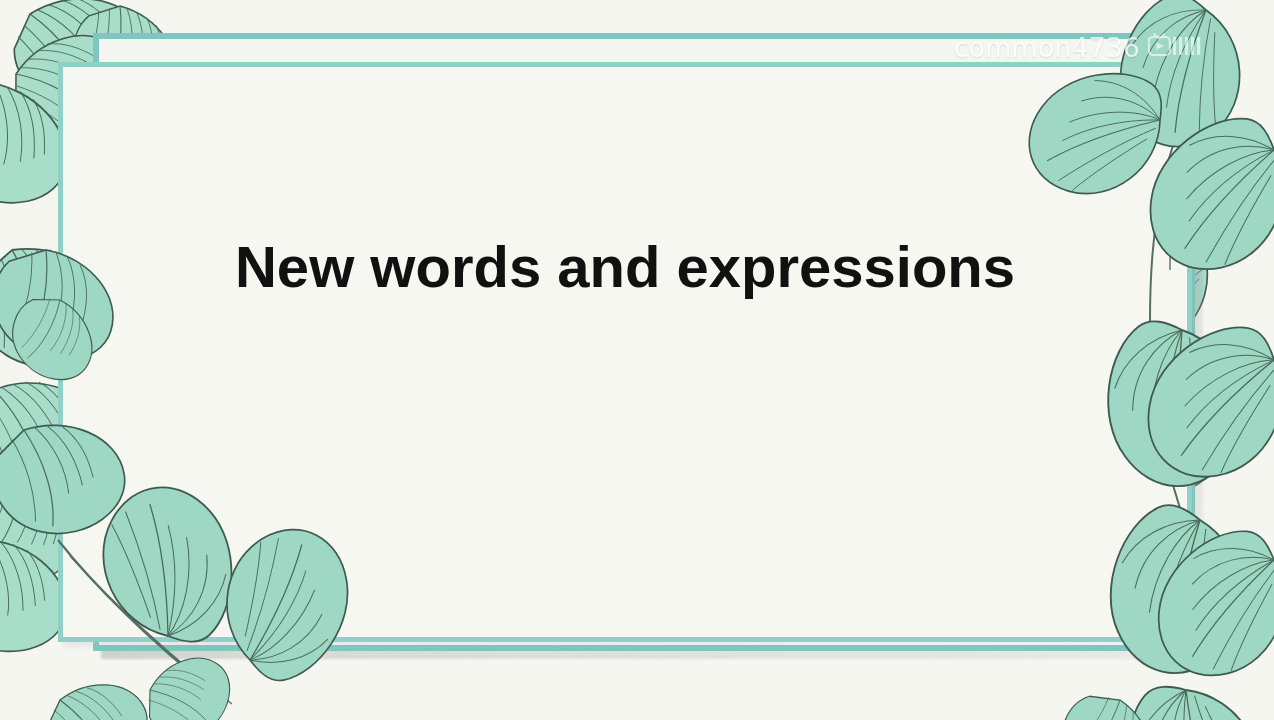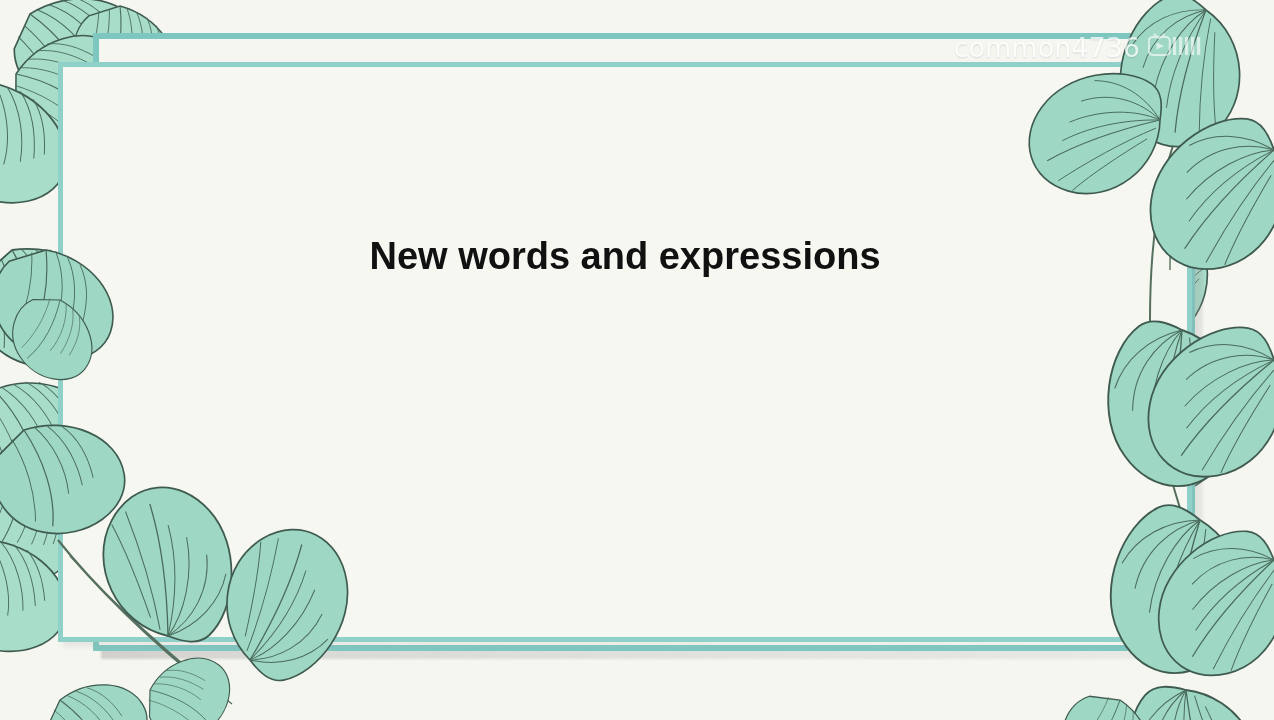--- a/index.html
+++ b/index.html
@@ -105,21 +105,21 @@
   .title {
     font-size: 62px;
     font-weight: bold;
     color: #111111;
     letter-spacing: 0.5px;
     line-height: 1.05;
     margin: 0;
     text-align: center;
   }
   .subtitle {
-    font-size: 38px;
+    font-size: 58px;
     font-weight: bold;
     color: #111111;
     letter-spacing: 0px;
     line-height: 1.05;
     margin: 52px 0 0 0;
     text-align: center;
   }
 
   
   .watermark {

